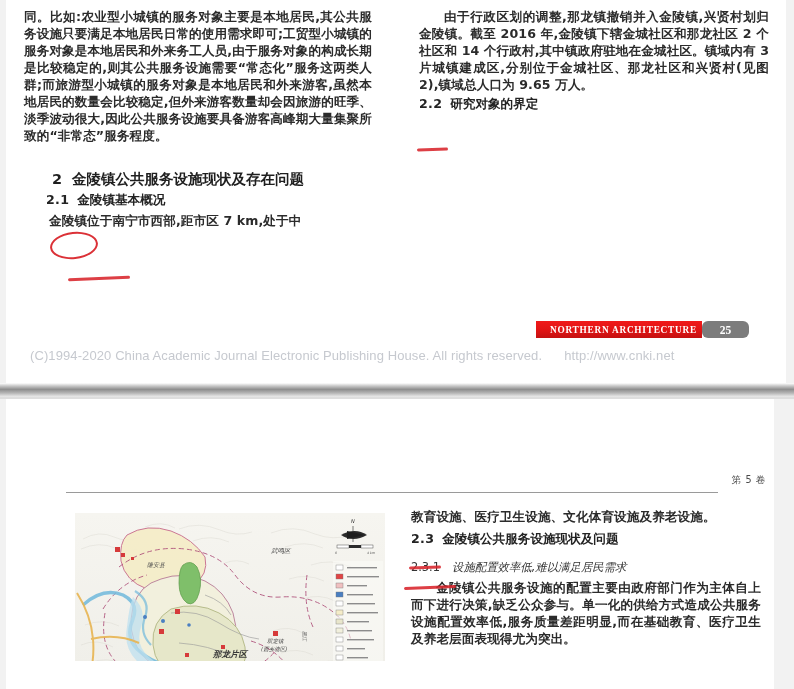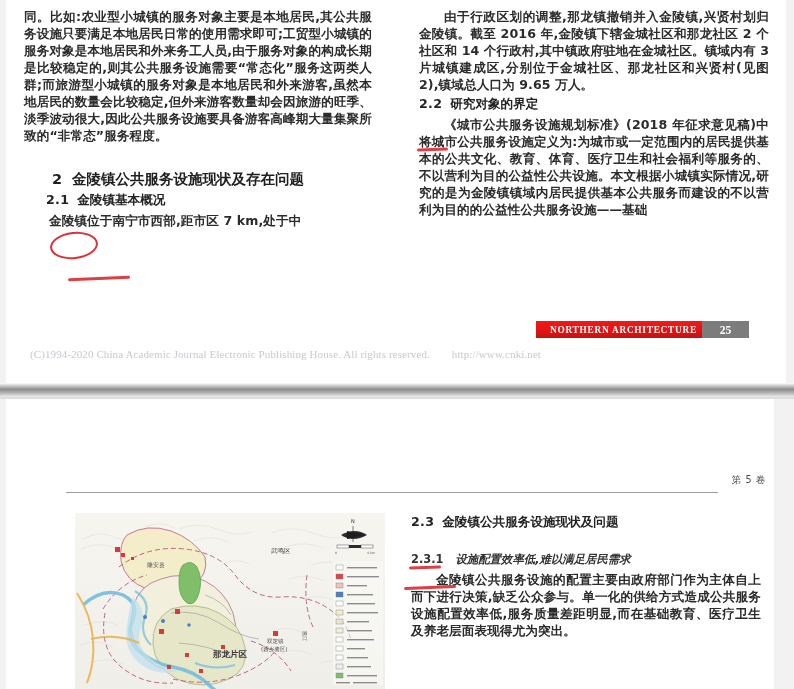--- a/index.html
+++ b/index.html
@@ -78,26 +78,27 @@
     font-size:9.3px;font-weight:700;letter-spacing:.75px;
     display:flex;align-items:center;justify-content:center;
     padding:0 5px 0 14px;
   }
   .journal-banner .grey{
     background:#7c7c7c;color:#ffffff;
     font-family:"Liberation Serif","DejaVu Serif",serif;
     font-size:11.5px;font-weight:700;
     display:flex;align-items:center;justify-content:center;
     width:47px;
+    border-radius:6px;
   }
 
   .cnki-line{
     position:absolute;left:24px;top:348px;
-    font-family:Liberation Serif, serif;
-    font-size:11px;color:#c6c9cf;white-space:nowrap;letter-spacing:.1px;
+    font-family:Liberation Sans, sans-serif;
+    font-size:13px;color:#c6c9cf;white-space:nowrap;letter-spacing:.1px;
   }
   .cnki-line .url{margin-left:22px;}
 
   
   .head-red{
     position:absolute;left:322px;top:473px;height:19px;width:138px;
     background:linear-gradient(to bottom,#ef1717 0%,#dc1212 55%,#c21010 100%);
     color:#fff;font-family:"DejaVu Sans","Liberation Sans",sans-serif;
     font-weight:700;font-size:12px;letter-spacing:7px;
     display:flex;align-items:center;justify-content:center;
@@ -105,22 +106,22 @@
   }
   .head-vol{
     position:absolute;right:28px;top:474px;
     font-family:"DejaVu Sans","Liberation Sans",sans-serif;
     font-size:9.6px;color:#4a4a4a;letter-spacing:.6px;white-space:nowrap;
   }
   .head-rule{position:absolute;left:66px;top:492px;width:652px;height:1.1px;background:#9a9a9a;}
 
   
   .map{
-    position:absolute;left:75px;top:513px;width:310px;height:176px;
-    background:#f4f2ec;overflow:hidden;
+    position:absolute;left:75px;top:513px;width:310px;height:148px;
+    background:#f4f2ec;overflow:hidden;font-style:italic;
   }
   .map svg{display:block;}
 </style>
 </head>
 <body>
 
 <div class="viewport">
 
   <div class="sheet" id="page-one">
 
@@ -146,21 +147,20 @@
     <div class="ann-underline slant" style="left:62px;top:277px;width:62px;"></div>
 
     <div class="col" style="left:413px;top:8px;width:350px;">
       <div class="cn indent">由于行政区划的调整,那龙镇撤销并入金陵镇,兴贤村划归金陵镇。截至 2016 年,金陵镇下辖金城社区和那龙社区 2 个社区和 14 个行政村,其中镇政府驻地在金城社区。镇域内有 3 片城镇建成区,分别位于金城社区、那龙社区和兴贤村(见图 2),镇域总人口为 9.65 万人。</div>
 
       <div class="h-sub" style="margin-top:1px;">
         <span class="num" style="padding-left:0;">2.2</span>
         <span>研究对象的界定</span>
       </div>
 
-      <div class="cn indent" style="margin-top:2px;">《城市公共服务设施规划标准》(2018 年征求意见稿)中将城市公共服务设施定义为:为城市或一定范围内的居民提供基本的公共文化、教育、体育、医疗卫生和社会福利等服务的、不以营利为目的公益性公共设施。本文根据小城镇实际情况,研究的是为金陵镇镇域内居民提供基本公共服务而建设的不以营利为目的的公益性公共服务设施——基础</div>
     </div>
 
     <div class="ann-underline slant" style="left:411px;top:148px;width:31px;"></div>
 
     <div class="journal-banner" style="left:530px;top:321px;">
       <div class="red">NORTHERN ARCHITECTURE</div>
       <div class="grey">25</div>
     </div>
 
     <div class="cnki-line">
@@ -314,27 +314,28 @@
           <rect x="272" y="153" width="24" height="1.4"></rect>
           <rect x="272" y="162" width="30" height="1.4"></rect>
           <rect x="261" y="169" width="14" height="1.4"></rect>
           <rect x="278" y="169" width="24" height="1.4"></rect>
         </g>
       </g>
     </svg>
   </div>
 
   <div class="col" style="left:411px;top:508px;width:350px;">
+    <div class="cn">教育设施、医疗卫生设施、文化体育设施及养老设施。</div>
 
     <div class="h-sub" style="margin-top:4px;">
       <span class="num" style="padding-left:0;">2.3</span>
       <span>金陵镇公共服务设施现状及问题</span>
     </div>
 
-    <div class="h-sub2" style="margin-top:18px;font-weight:bold;">
+    <div class="h-sub2" style="margin-top:9px;">
       <span class="num">2.3.1</span>
       <span>设施配置效率低,难以满足居民需求</span>
     </div>
 
     <div class="cn indent" style="margin-top:2px;">金陵镇公共服务设施的配置主要由政府部门作为主体自上而下进行决策,缺乏公众参与。单一化的供给方式造成公共服务设施配置效率低,服务质量差距明显,而在基础教育、医疗卫生及养老层面表现得尤为突出。</div>
   </div>
 
   <div class="ann-underline slant" style="left:409px;top:566px;width:32px;"></div>
   <div class="ann-underline slant" style="left:404px;top:586px;width:52px;"></div>
 

